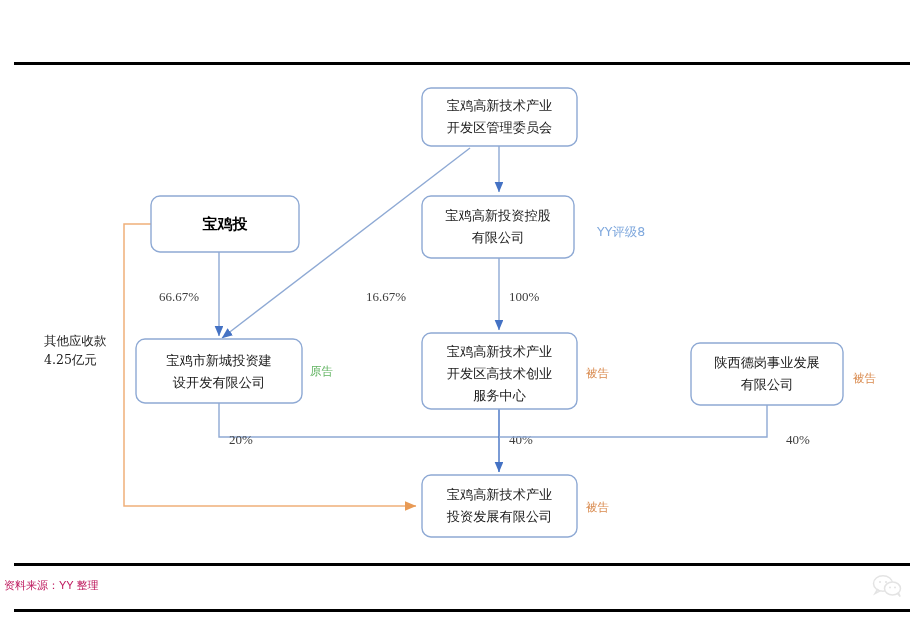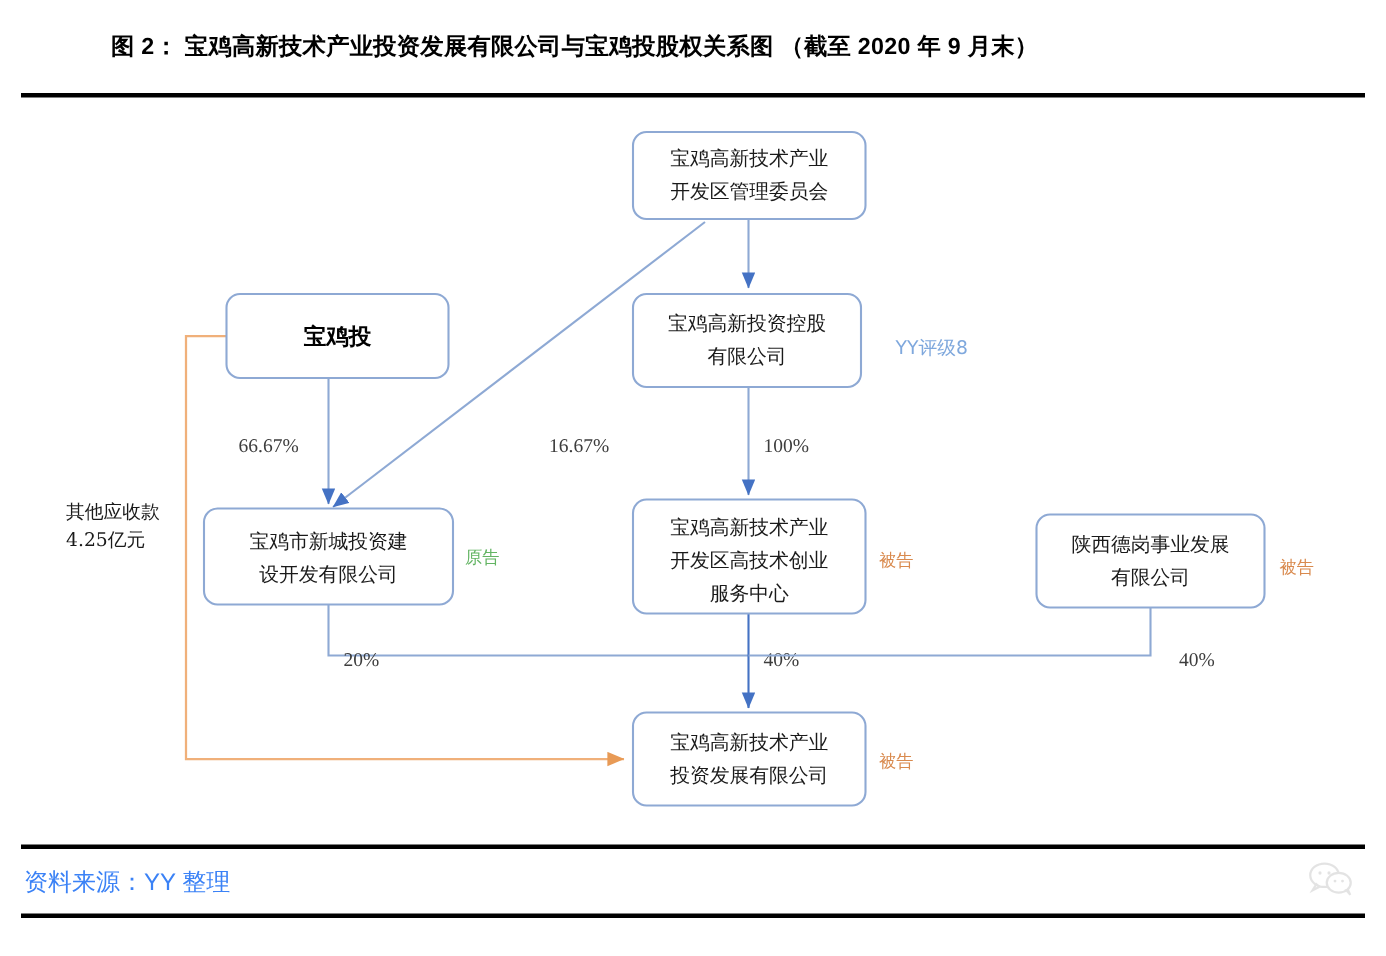--- a/index.html
+++ b/index.html
@@ -58,24 +58,24 @@
     position: absolute;
     left: 14px;
     top: 609px;
     width: 896px;
     height: 2.5px;
     background: #000000;
   }
   
   .source-text {
     position: absolute;
-    left: 16px;
+    left: 4px;
     top: 578px;
-    font-size: 16px;
-    color: #3b82f6;
+    font-size: 11px;
+    color: #be185d;
     white-space: nowrap;
   }
   .watermark {
     position: absolute;
     right: 22px;
     top: 574px;
     display: flex;
     align-items: center;
     gap: 7px;
     opacity: 0.5;
@@ -131,23 +131,20 @@
     font-family: "DejaVu Sans", "Liberation Sans", sans-serif;
     font-size: 12.5px;
     fill: #7fa8dd;
   }
 </style>
 </head>
 <body>
 
 <div class="page">
 
-  <div class="title-bar">
-    <div class="title-text">图 2： 宝鸡高新技术产业投资发展有限公司与宝鸡投股权关系图 （截至 2020 年 9 月末）</div>
-  </div>
   <div class="rule-top"></div>
 
   <div class="diagram">
     <svg class="flow" width="924" height="501" viewBox="0 0 924 501" xmlns="http://www.w3.org/2000/svg">
       <defs>
         <marker id="arrowBlue" markerWidth="9" markerHeight="9" refX="7.4" refY="3.2" orient="auto" markerUnits="strokeWidth">
           <path d="M0,0 L7.6,3.2 L0,6.4 z" fill="#4472c4"></path>
         </marker>
         <marker id="arrowOrange" markerWidth="9" markerHeight="9" refX="7.4" refY="3.2" orient="auto" markerUnits="strokeWidth">
           <path d="M0,0 L7.6,3.2 L0,6.4 z" fill="#e89a55"></path>

